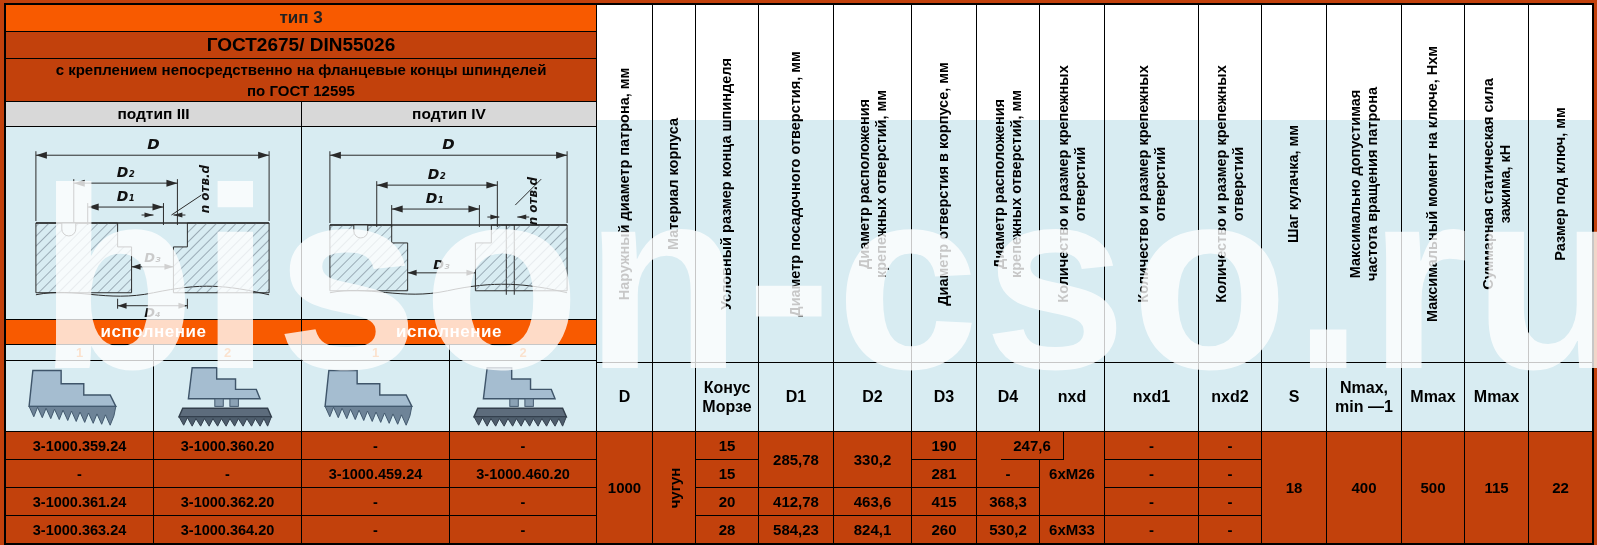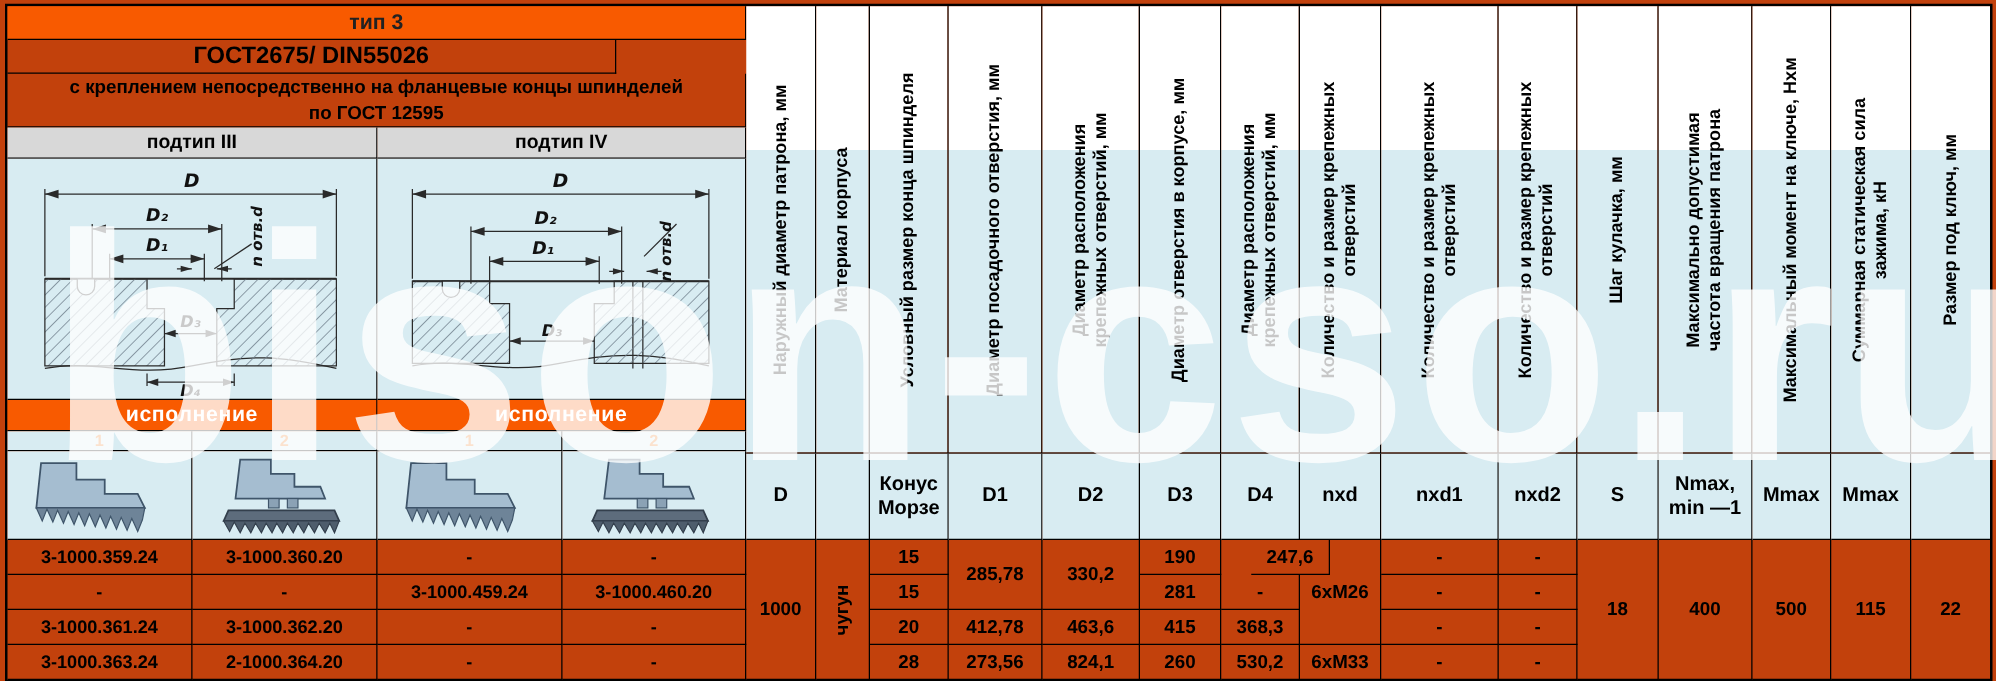--- a/index.html
+++ b/index.html
@@ -33,21 +33,21 @@
 </style>
 </head>
 <body>
 
 <div id="app">
  <div class="frame">
 
   <div class="c or typ" style="left:0;top:0;width:591px;height:27px">
     <span>тип 3</span>
   </div>
-  <div class="c gost" style="left:0;top:27px;width:487px;height:27px">
+  <div class="c gost" style="left:0;top:27px;width:591px;height:27px">
     <span>ГОСТ2675/ DIN55026</span>
   </div>
   <div class="c desc" style="left:0;top:54px;width:591px;height:43px">
     <span>с креплением непосредственно на фланцевые концы шпинделей</span>
     <span>по ГОСТ 12595</span>
   </div>
   <div class="c gr pod" style="left:0;top:97px;width:296px;height:25px">
     <span>подтип III</span>
   </div>
   <div class="c gr pod" style="left:296px;top:97px;width:295px;height:25px">
@@ -238,21 +238,21 @@
   <div class="c mod" style="left:296px;top:483px;width:148px;height:28px">
         <span>-</span>
       </div>
   <div class="c mod" style="left:444px;top:483px;width:147px;height:28px">
         <span>-</span>
       </div>
   <div class="c mod" style="left:0;top:511px;width:148px;height:28px">
         <span>3-1000.363.24</span>
       </div>
   <div class="c mod" style="left:148px;top:511px;width:148px;height:28px">
-        <span>2-1000.364.20</span>
+        <span>3-1000.364.20</span>
       </div>
   <div class="c mod" style="left:296px;top:511px;width:148px;height:28px">
         <span>-</span>
       </div>
   <div class="c mod" style="left:444px;top:511px;width:147px;height:28px">
         <span>-</span>
       </div>
 
   <div class="c hd" style="left:591px;top:0;width:56px;height:358px">
         <div class="rot">Наружный диаметр патрона, мм</div>
@@ -337,21 +337,21 @@
         <span>28</span>
       </div>
 
   <div class="c dat" style="left:753px;top:427px;width:75px;height:56px">
         <span>285,78</span>
       </div>
   <div class="c dat" style="left:753px;top:483px;width:75px;height:28px">
         <span>412,78</span>
       </div>
   <div class="c dat" style="left:753px;top:511px;width:75px;height:28px">
-        <span>273,56</span>
+        <span>584,23</span>
       </div>
 
   <div class="c dat" style="left:828px;top:427px;width:78px;height:56px">
         <span>330,2</span>
       </div>
   <div class="c dat" style="left:828px;top:483px;width:78px;height:28px">
         <span>463,6</span>
       </div>
   <div class="c dat" style="left:828px;top:511px;width:78px;height:28px">
         <span>824,1</span>

